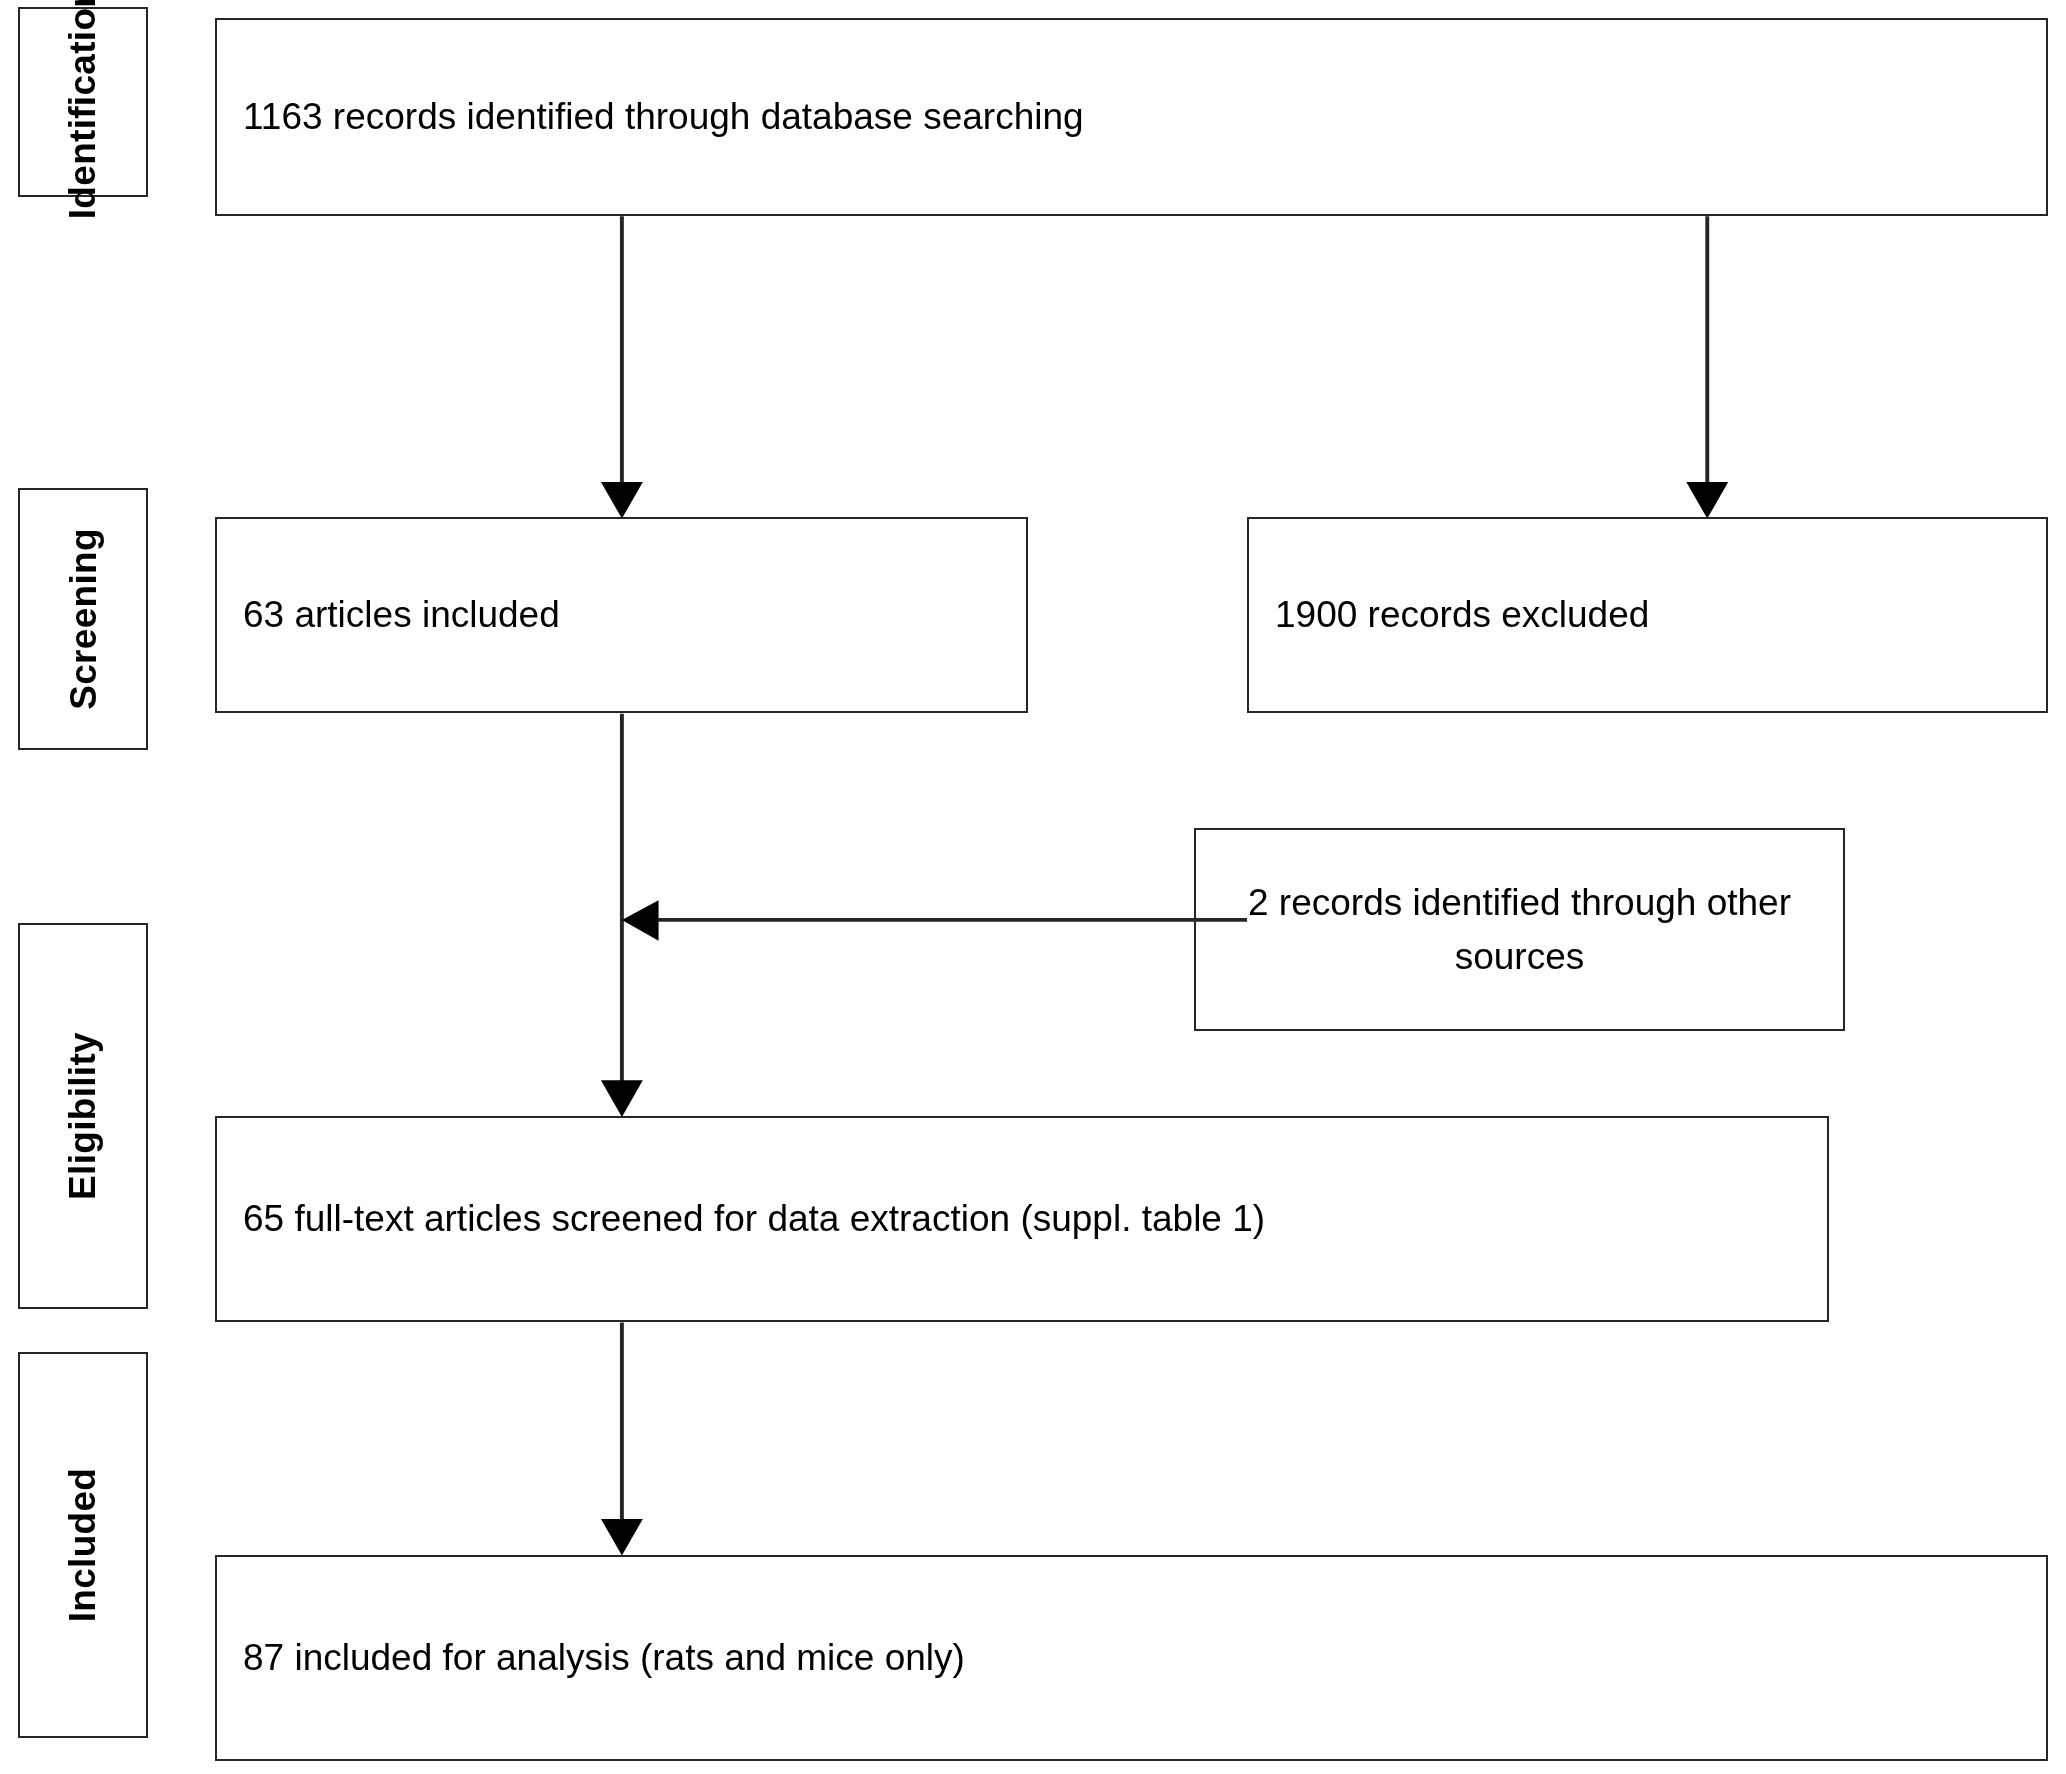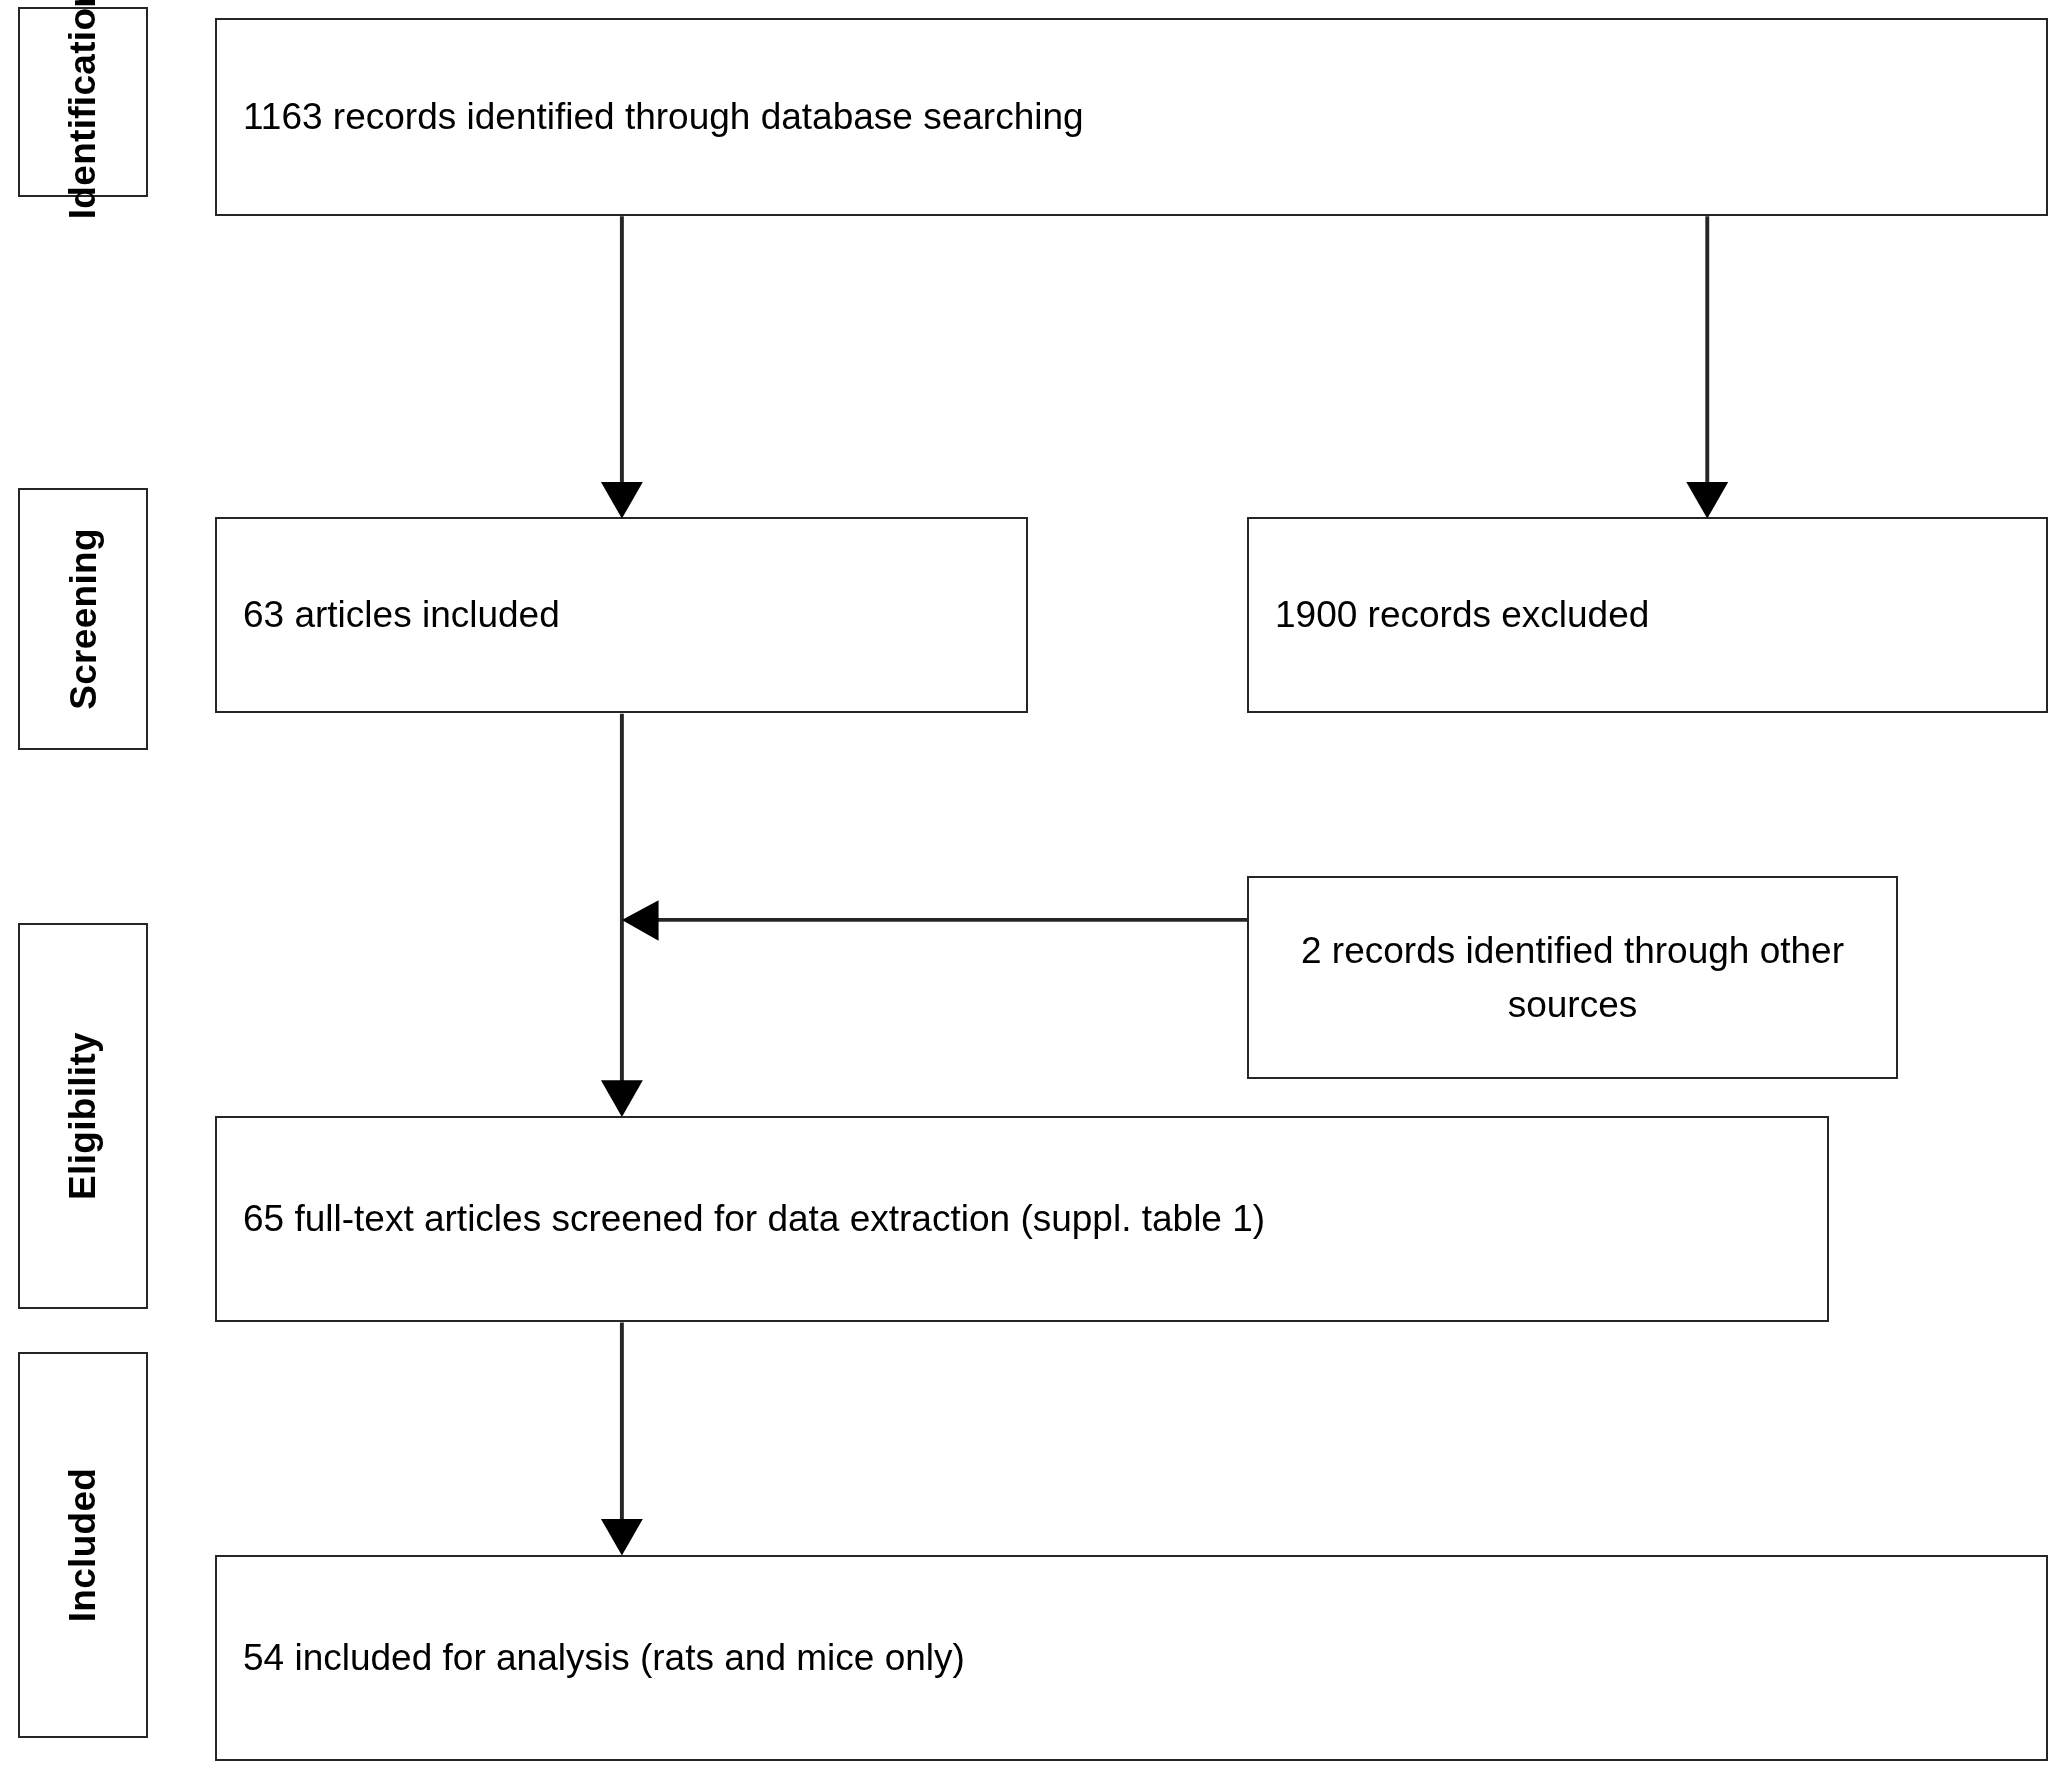--- a/index.html
+++ b/index.html
@@ -85,30 +85,30 @@
   </div>
 
   <div class="node" style="left:215px; top:517px; width:813px; height:196px;">
     <span class="ntext">63 articles included</span>
   </div>
 
   <div class="node" style="left:1247px; top:517px; width:801px; height:196px;">
     <span class="ntext">1900 records excluded</span>
   </div>
 
-  <div class="node" style="left:1247px; top:828px; width:651px; height:203px;margin-top:48px;">
+  <div class="node" style="left:1194px; top:828px; width:651px; height:203px;">
     <span class="ntext">2 records identified through other sources</span>
   </div>
 
   <div class="node" style="left:215px; top:1116px; width:1614px; height:206px;">
     <span class="ntext">65 full-text articles screened for data extraction (suppl. table 1)</span>
   </div>
 
   <div class="node" style="left:215px; top:1555px; width:1833px; height:206px;">
-    <span class="ntext">54 included for analysis (rats and mice only)</span>
+    <span class="ntext">87 included for analysis (rats and mice only)</span>
   </div>
 
   <svg class="arrow-layer" viewBox="0 0 3156 2711" width="2066" height="1775">
 
     <g>
       <line x1="950" y1="330" x2="950" y2="762" stroke="#262626" stroke-width="6"></line>
       <polygon points="950,792 918,736 982,736" fill="#000000"></polygon>
     </g>
 
     <g>

